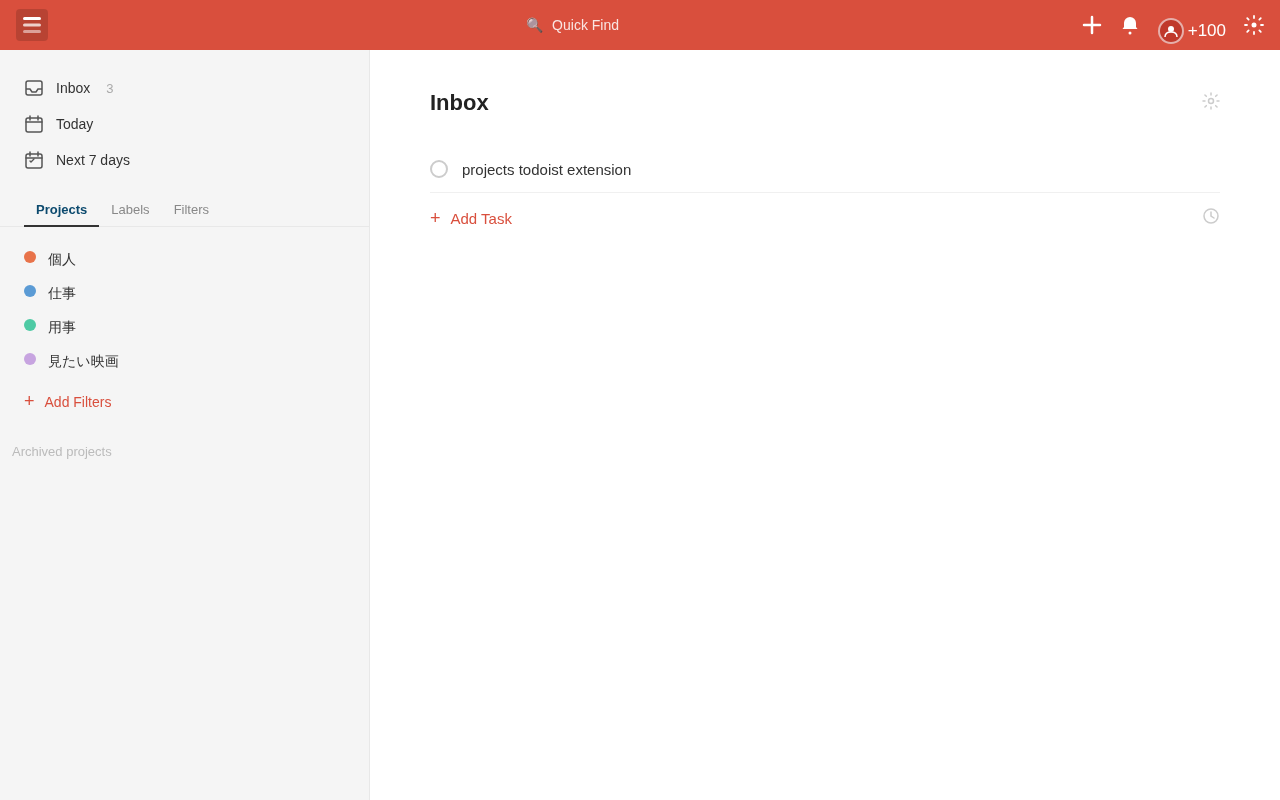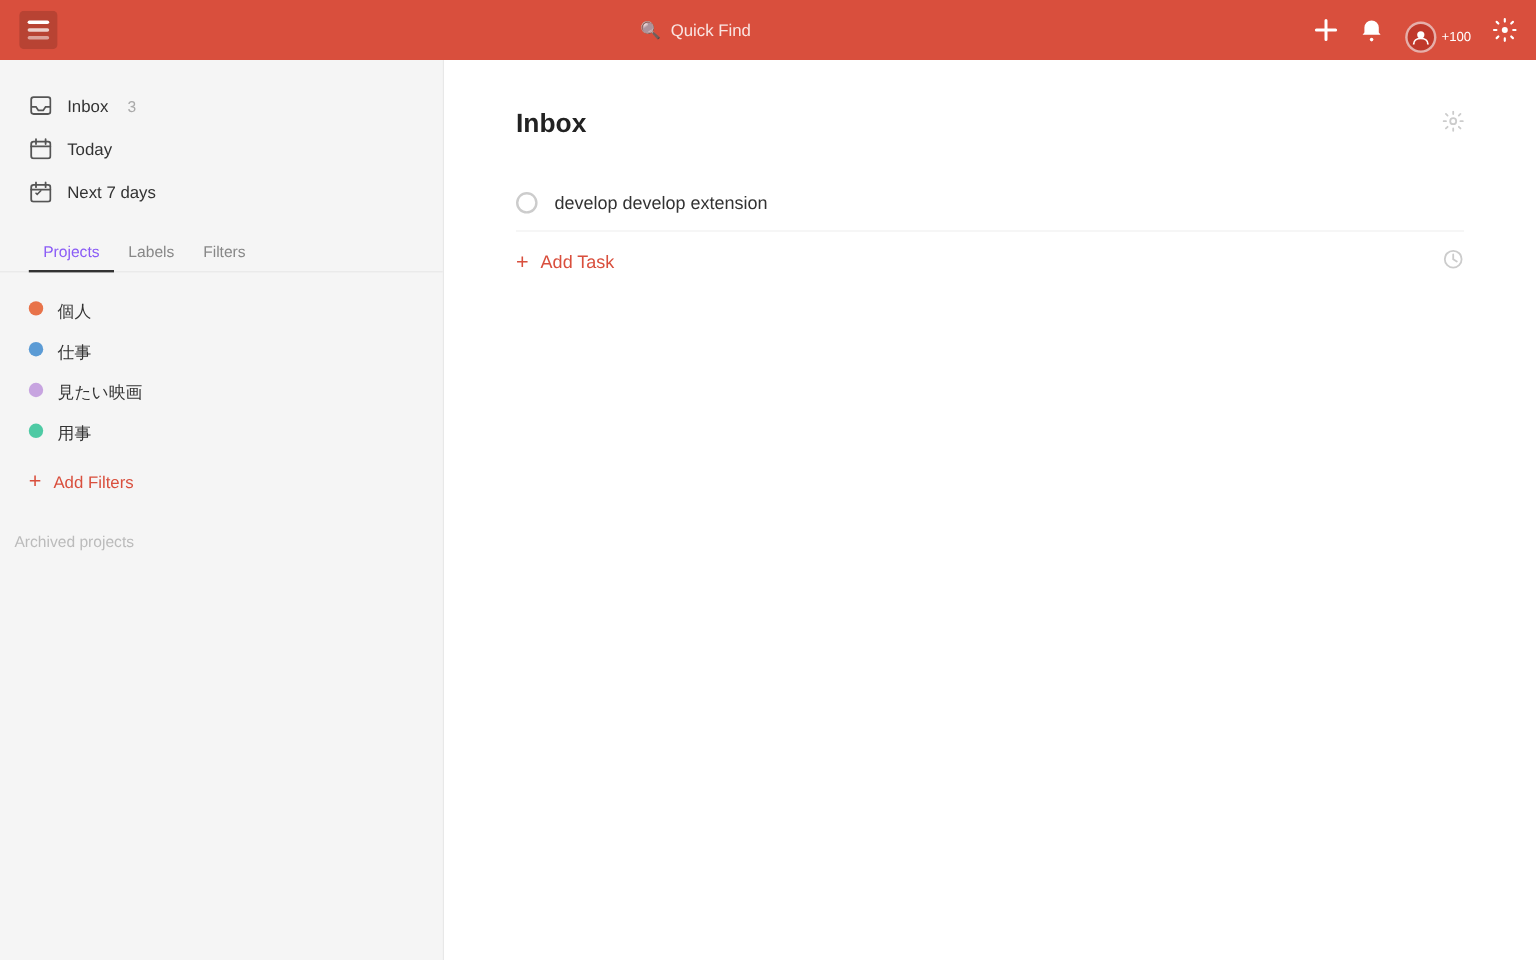--- a/index.html
+++ b/index.html
@@ -40,21 +40,21 @@
       cursor: pointer;
       font-size: 18px;
       display: flex;
       align-items: center;
     }
     .karma-badge {
       display: flex;
       align-items: center;
       gap: 4px;
       color: white;
-      font-size: 11px;
+      font-size: 17px;
       cursor: pointer;
       margin-top: 12px;
     }
     .karma-avatar {
       width: 26px;
       height: 26px;
       border-radius: 50%;
       background: #c0392b;
       border: 2px solid rgba(255,255,255,0.6);
       display: flex;
@@ -113,22 +113,22 @@
     }
     .sidebar-tab {
       padding: 8px 12px;
       font-size: 13px;
       cursor: pointer;
       color: #888;
       border-bottom: 2px solid transparent;
       margin-bottom: -1px;
     }
     .sidebar-tab.active {
-      color: #8b5cf6;
-      font-weight: 400;
+      color: #0c4a6e;
+      font-weight: 700;
       border-bottom-color: #333;
     }
 
     
     .project-item {
       display: flex;
       gap: 12px;
       padding: 8px 24px;
       cursor: pointer;
       font-size: 14px;
@@ -319,26 +319,26 @@
     <div id="projects-list">
     <div class="project-item">
     <span class="project-dot" style="background:#e8734a"></span>
     <span>個人</span>
   </div>
         <div class="project-item">
     <span class="project-dot" style="background:#5b9bd5"></span>
     <span>仕事</span>
   </div>
         <div class="project-item">
+    <span class="project-dot" style="background:#4ecaa4"></span>
+    <span>用事</span>
+  </div>
+        <div class="project-item">
     <span class="project-dot" style="background:#c7a4e0"></span>
     <span>見たい映画</span>
-  </div>
-        <div class="project-item">
-    <span class="project-dot" style="background:#4ecaa4"></span>
-    <span>用事</span>
   </div>
       </div>
 
     <div class="add-project">
       <span style="font-size:18px; font-weight:300;">+</span>
       <span>Add Filters</span>
     </div>
 
     <div class="archived-label">Archived projects</div>
   </aside>
@@ -350,21 +350,21 @@
         <svg width="18" height="18" viewBox="0 0 18 18" fill="none">
           <circle cx="9" cy="9" r="2.5" stroke="#ccc" stroke-width="1.5"></circle>
           <path d="M9 1v2M9 15v2M1 9h2M15 9h2M2.93 2.93l1.41 1.41M13.66 13.66l1.41 1.41M2.93 15.07l1.41-1.41M13.66 4.34l1.41-1.41" stroke="#ccc" stroke-width="1.5" stroke-linecap="round"></path>
         </svg>
       </span>
     </div>
 
     <div id="tasks-list">
         <div class="task-item">
     <div class="task-checkbox"></div>
-    <span class="task-text">develop develop extension</span>
+    <span class="task-text">projects todoist extension</span>
   </div>
       </div>
 
     <div class="add-task-row">
       <div class="add-task-btn">
         <span style="font-size:18px; font-weight:300;">+</span>
         <span>Add Task</span>
       </div>
       <span class="history-icon">
         <svg width="18" height="18" viewBox="0 0 18 18" fill="none">

